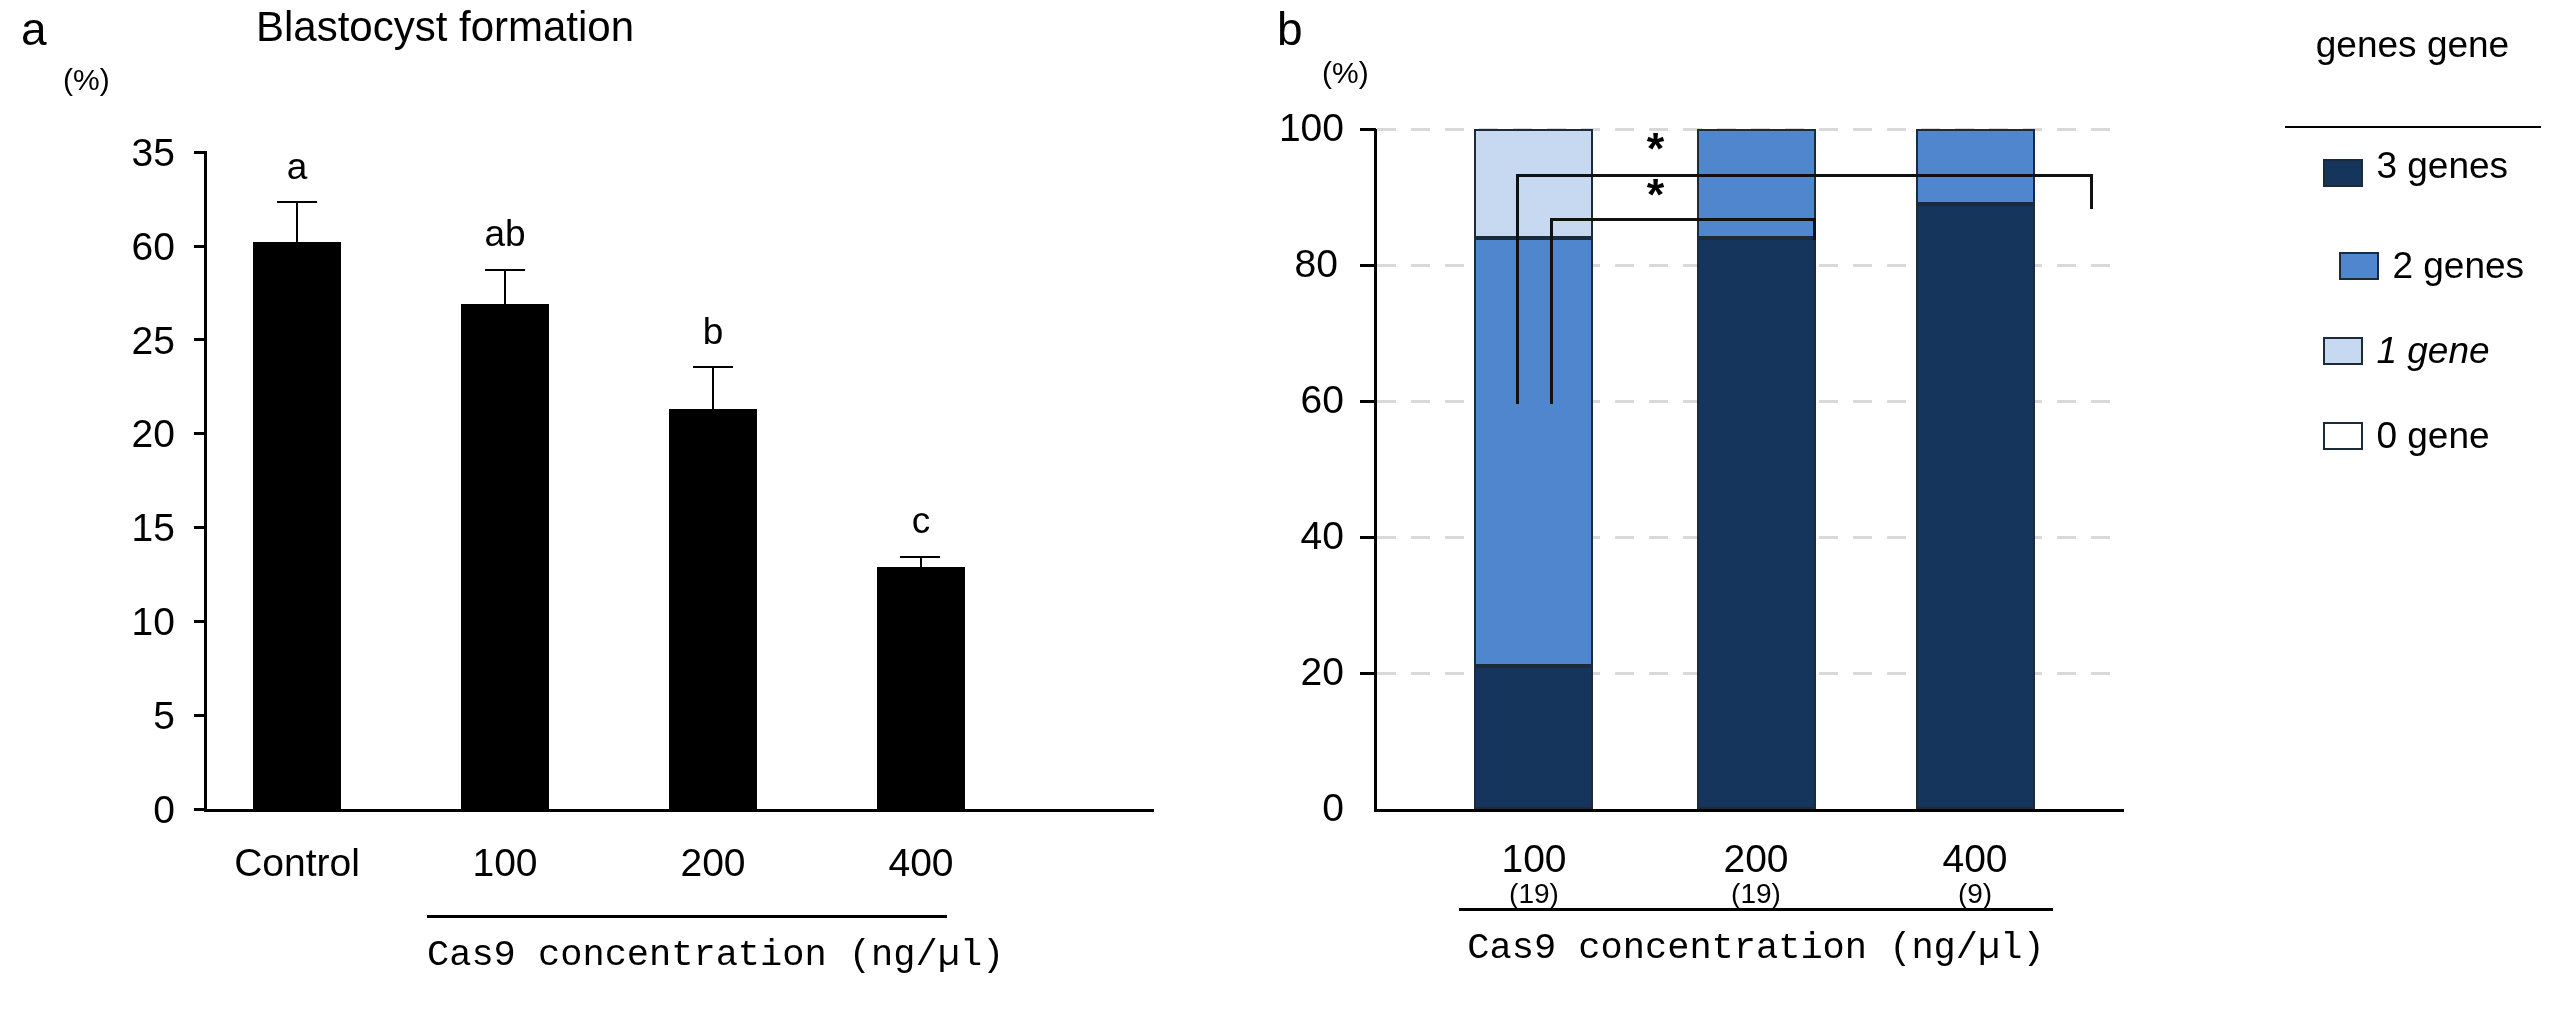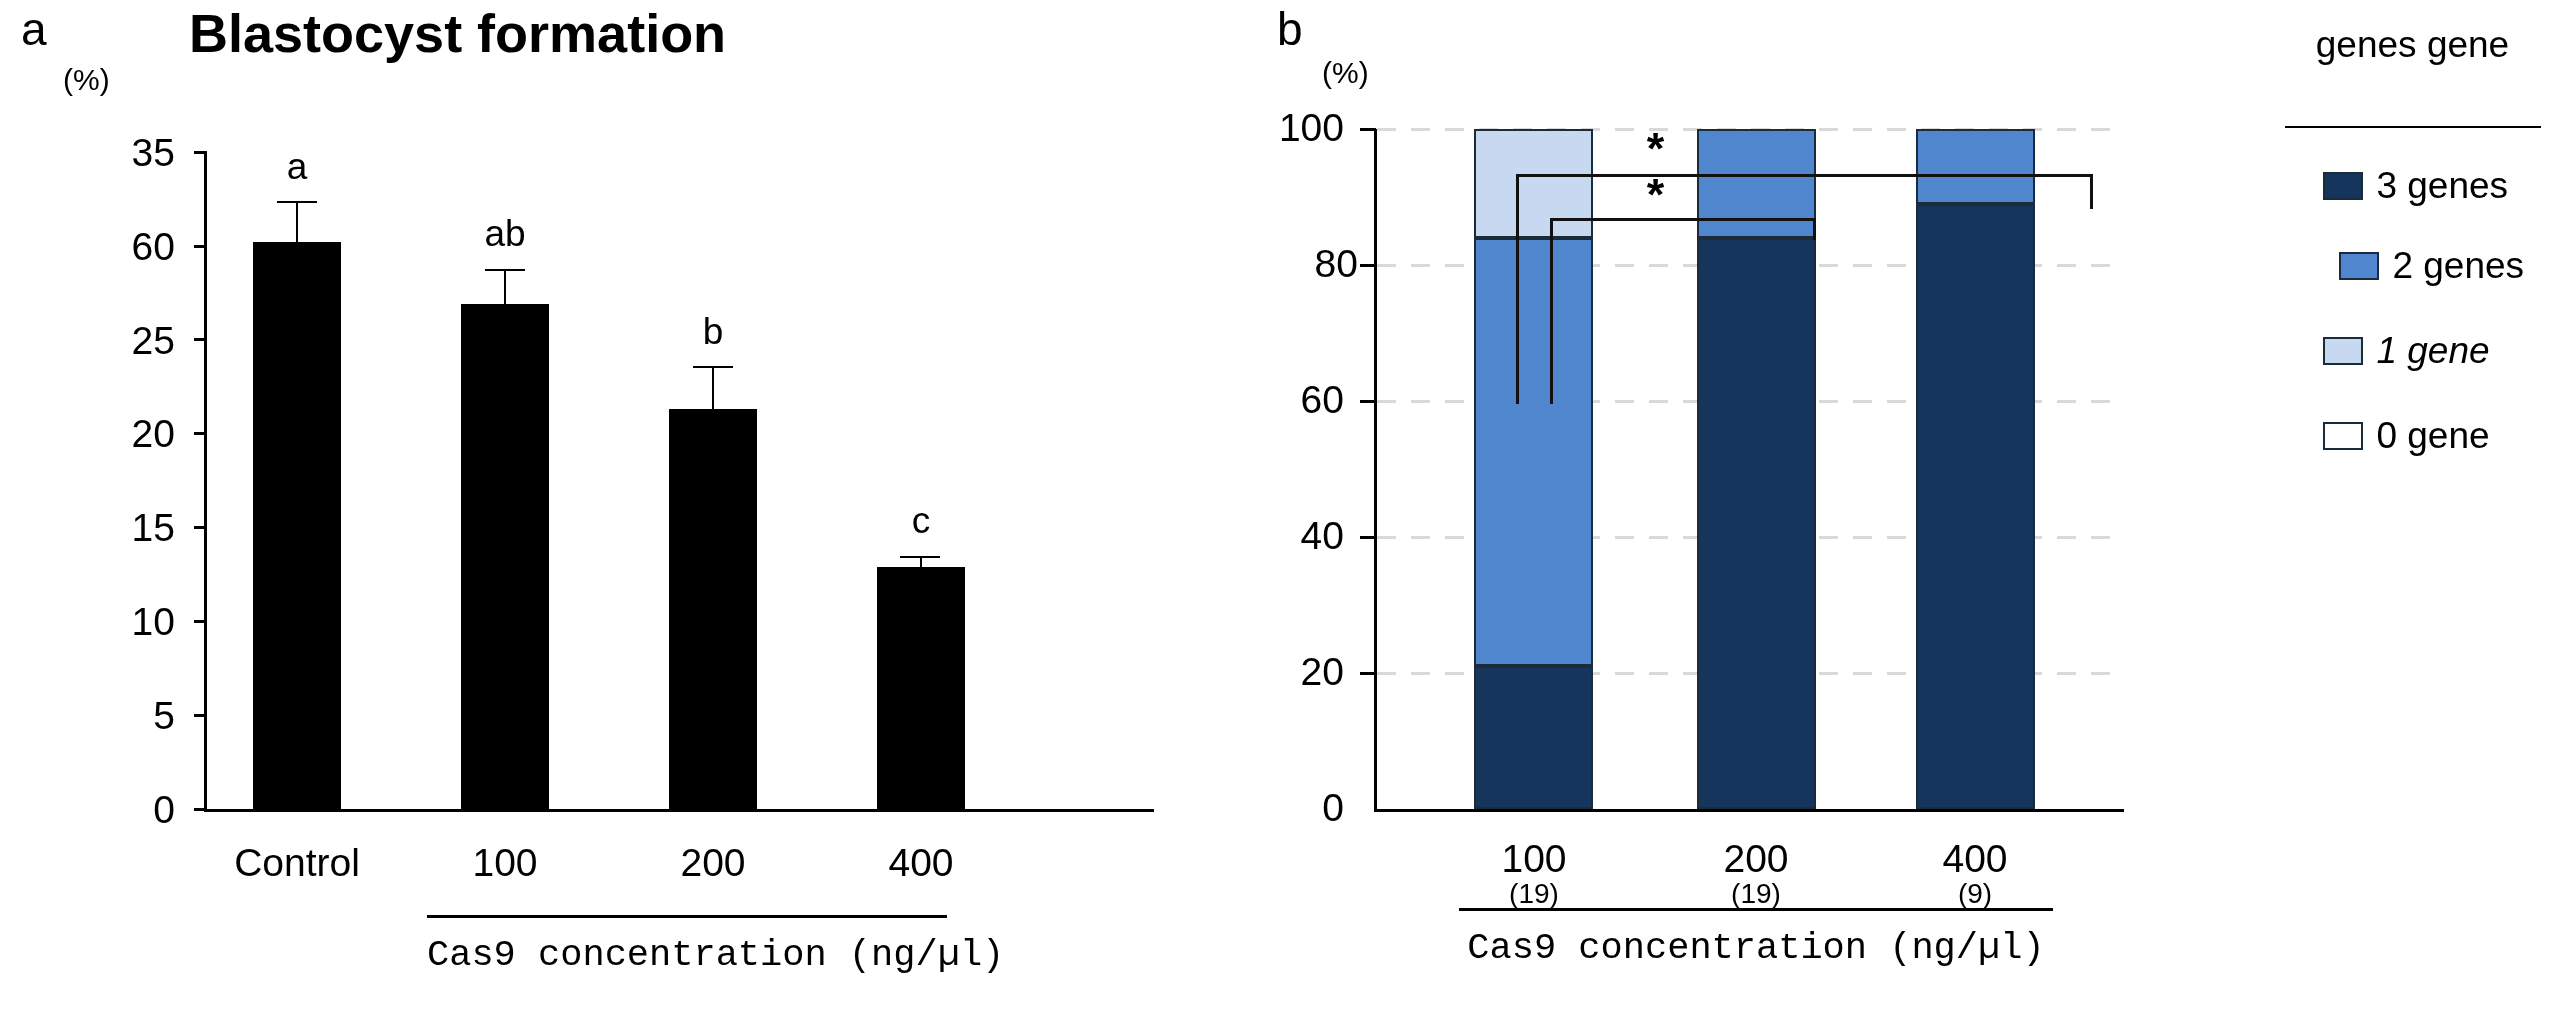--- a/index.html
+++ b/index.html
@@ -2,21 +2,21 @@
 <html style="font-size:12px"><head>
 <meta charset="utf-8">
 <style>
   html,body{margin:0;padding:0;background:#fff;}
   body{width:2576px;height:1016px;font-family:"Liberation Sans",sans-serif;color:#000;overflow:hidden;position:relative;}
   .fig{position:absolute;left:0;top:0;width:2576px;height:1016px;}
 
   
   .lbl{position:absolute;white-space:nowrap;line-height:1;}
   .panel-letter{font-size:46px;font-weight:400;}
-  .chart-title{font-size:54px;font-weight:bold;}
+  .chart-title{font-size:42px;}
   .unit{font-size:30px;}
   .tick-lbl{font-size:39px;text-align:right;}
   .cat-lbl{font-size:39px;text-align:center;}
   .sub-n{font-size:28px;text-align:center;}
   .axis-title{font-size:37px;text-align:center;font-family:Liberation Mono, monospace;}
   .sig-letter{font-size:37px;text-align:center;}
   .star{font-size:45px;font-weight:700;text-align:center;line-height:1;}
 
   
   #panelA{position:absolute;left:0;top:0;width:1166px;height:1016px;}
@@ -121,21 +121,21 @@
         <div class="gridline" style="left: 211px; width: 747px; top: 128px;"></div>
         <div class="gridline" style="left: 211px; width: 747px; top: 264px;"></div>
         <div class="gridline" style="left: 211px; width: 747px; top: 400px;"></div>
         <div class="gridline" style="left: 211px; width: 747px; top: 536px;"></div>
         <div class="gridline" style="left: 211px; width: 747px; top: 672px;"></div>
       </div>
     <div id="bTicks">
         <div class="b-tick" style="left: 194px; top: 128px;"></div>
         <div class="lbl tick-lbl" style="left: 67px; width: 111px; top: 108px;">100</div>
         <div class="b-tick" style="left: 194px; top: 264px;"></div>
-        <div class="lbl tick-lbl" style="left: 81px; width: 111px; top: 244px; text-align: right;">80</div>
+        <div class="lbl tick-lbl" style="left: 61px; width: 111px; top: 244px; text-align: right;">80</div>
         <div class="b-tick" style="left: 194px; top: 400px;"></div>
         <div class="lbl tick-lbl" style="left: 67px; width: 111px; top: 380px;">60</div>
         <div class="b-tick" style="left: 194px; top: 536px;"></div>
         <div class="lbl tick-lbl" style="left: 67px; width: 111px; top: 516px;">40</div>
         <div class="b-tick" style="left: 194px; top: 672px;"></div>
         <div class="lbl tick-lbl" style="left: 67px; width: 111px; top: 652px;">20</div>
         <div class="lbl tick-lbl" style="left: 67px; width: 111px; top: 788px;">0</div>
       </div>
     <div id="bBars">
         <div class="seg" style="left: 308px; top: 666px; width: 119px; height: 143px; background: rgb(21, 53, 92);"></div>
@@ -166,21 +166,21 @@
       </div>
 
     <div class="b-group-rule" style="left:293px;top:908px;width:594px;"></div>
     <div class="lbl axis-title" style="left:293px;top:930px;width:594px;">Cas9 concentration (ng/µl)</div>
   </div>
 
   <div id="legend">
     <div class="lg-title">genes gene</div>
     <div class="lg-rule" style="left:21px;top:104px;width:256px;"></div>
     <div id="lgRows">
-        <div class="lg-row" style="left: 59px; top: 143px;">
+        <div class="lg-row" style="left: 59px; top: 123px; align-items: flex-end;">
           <span class="lg-swatch" style="background: rgb(21, 53, 92);"></span>
           <span class="lg-text">3 genes</span>
         </div>
         <div class="lg-row" style="left: 59px; top: 223px; margin-left: 16px;">
           <span class="lg-swatch" style="background: rgb(79, 134, 206);"></span>
           <span class="lg-text">2 genes</span>
         </div>
         <div class="lg-row" style="left: 59px; top: 308px; font-style: italic;">
           <span class="lg-swatch" style="background: rgb(198, 217, 241);"></span>
           <span class="lg-text">1 gene</span>

